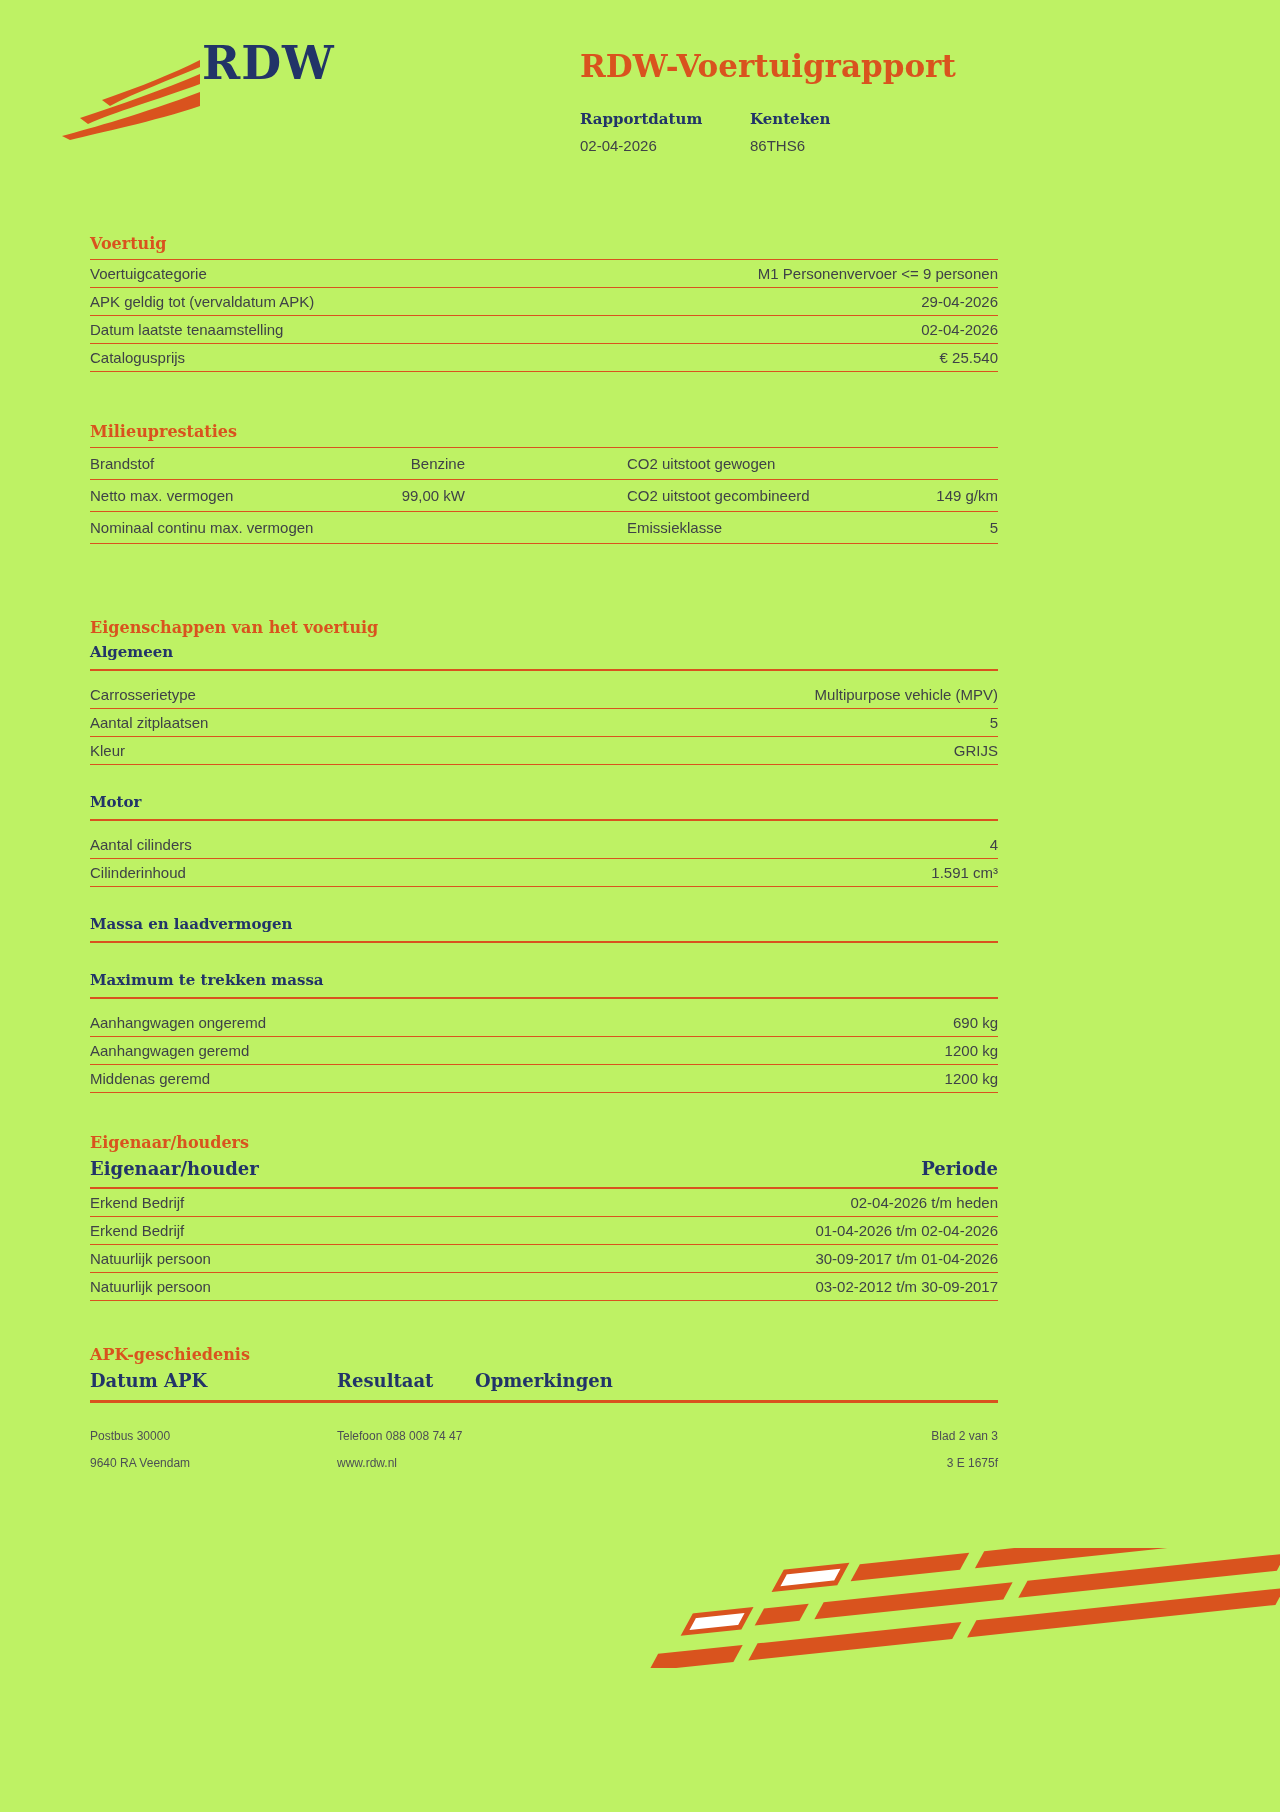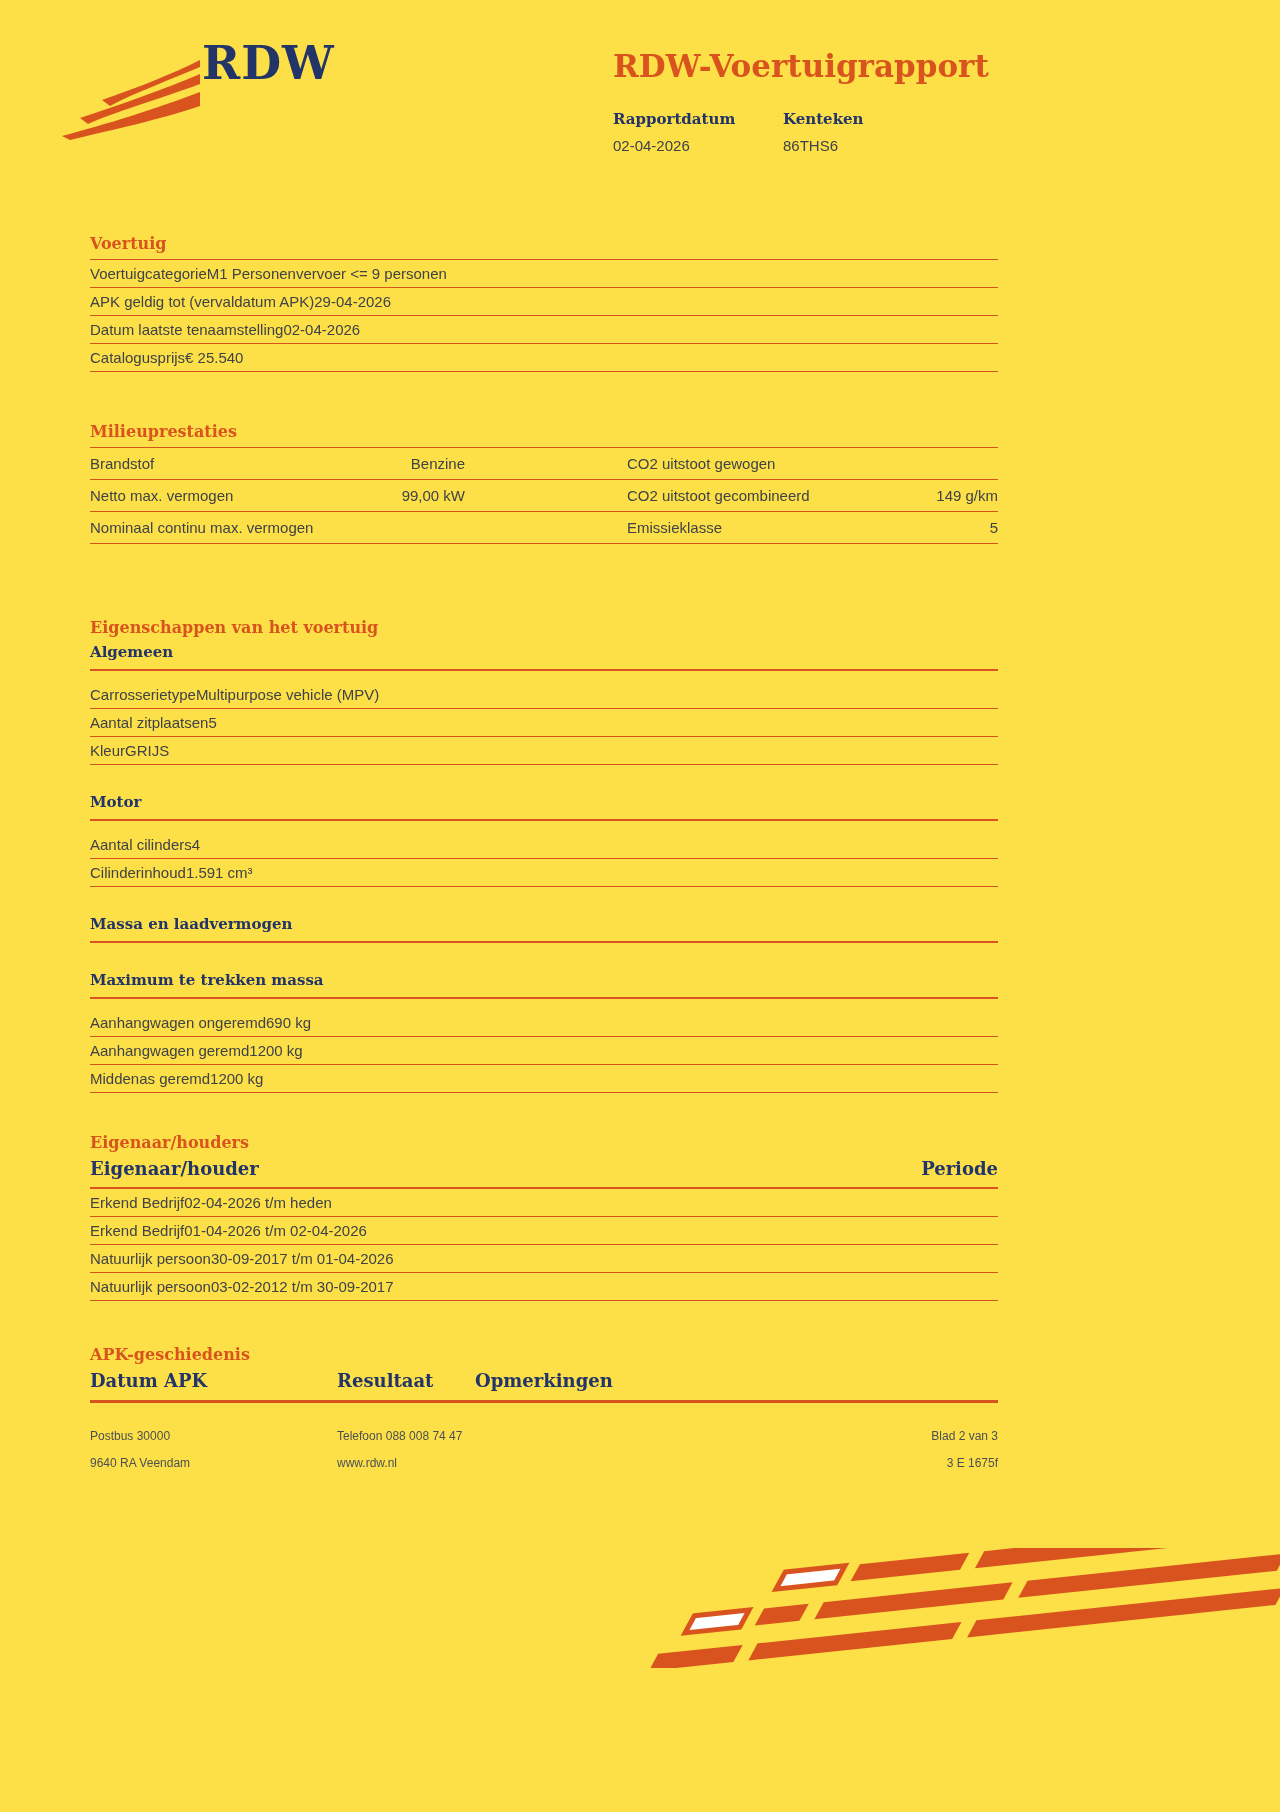--- a/index.html
+++ b/index.html
@@ -2,33 +2,33 @@
 <html style="--orange: #d9531e; --navy: #223468; --text: #3f4247;"><head>
 <meta charset="utf-8">
 <style>
   html, body { margin: 0; padding: 0; }
   body { background: #ffffff; font-family: "Liberation Sans", sans-serif; }
 
   .page {
     position: relative;
     width: 1280px;
     height: 1812px;
-    background: #fde047;
+    background: #bef264;
     overflow: hidden;
     color: var(--text, #3f4247);
   }
 
   
   .logo-icon { position: absolute; left: 52px; top: 58px; }
   .logo-text {
     position: absolute; left: 202px; top: 36px;
     font-family: "DejaVu Serif", serif; font-weight: bold;
     font-size: 46px; color: var(--navy, #223468); letter-spacing: 1px;
   }
-  .title-block { position: absolute; left: 613px; top: 48px; width: 560px; }
+  .title-block { position: absolute; left: 580px; top: 48px; width: 560px; }
   .doc-title {
     margin: 0; font-family: "DejaVu Serif", serif; font-weight: bold;
     font-size: 31px; color: var(--orange, #d9531e);
   }
   .meta { display: flex; margin-top: 26px; }
   .meta-col { width: 170px; }
   .meta-label {
     font-family: "DejaVu Serif", serif; font-weight: bold;
     font-size: 15px; color: var(--navy, #223468);
   }
@@ -37,21 +37,21 @@
   
   .content { position: absolute; left: 90px; top: 218px; width: 908px; }
 
   .sec-h {
     margin: 16px 0 6px 0; font-family: "DejaVu Serif", serif; font-weight: bold;
     font-size: 16px; color: var(--orange, #d9531e);
   }
 
   .rows.bt { border-top: 1px solid var(--orange, #d9531e); }
   .row {
-    display: flex; justify-content: flex-start; align-items: center;
+    display: flex; justify-content: space-between; align-items: center;
     padding: 5px 0; border-bottom: 1px solid var(--orange, #d9531e);
     font-size: 15px;
   }
   .row .val { text-align: right; }
 
   
   .mrow {
     display: grid;
     grid-template-columns: 280px 95px 162px 230px 1fr;
     align-items: center;

